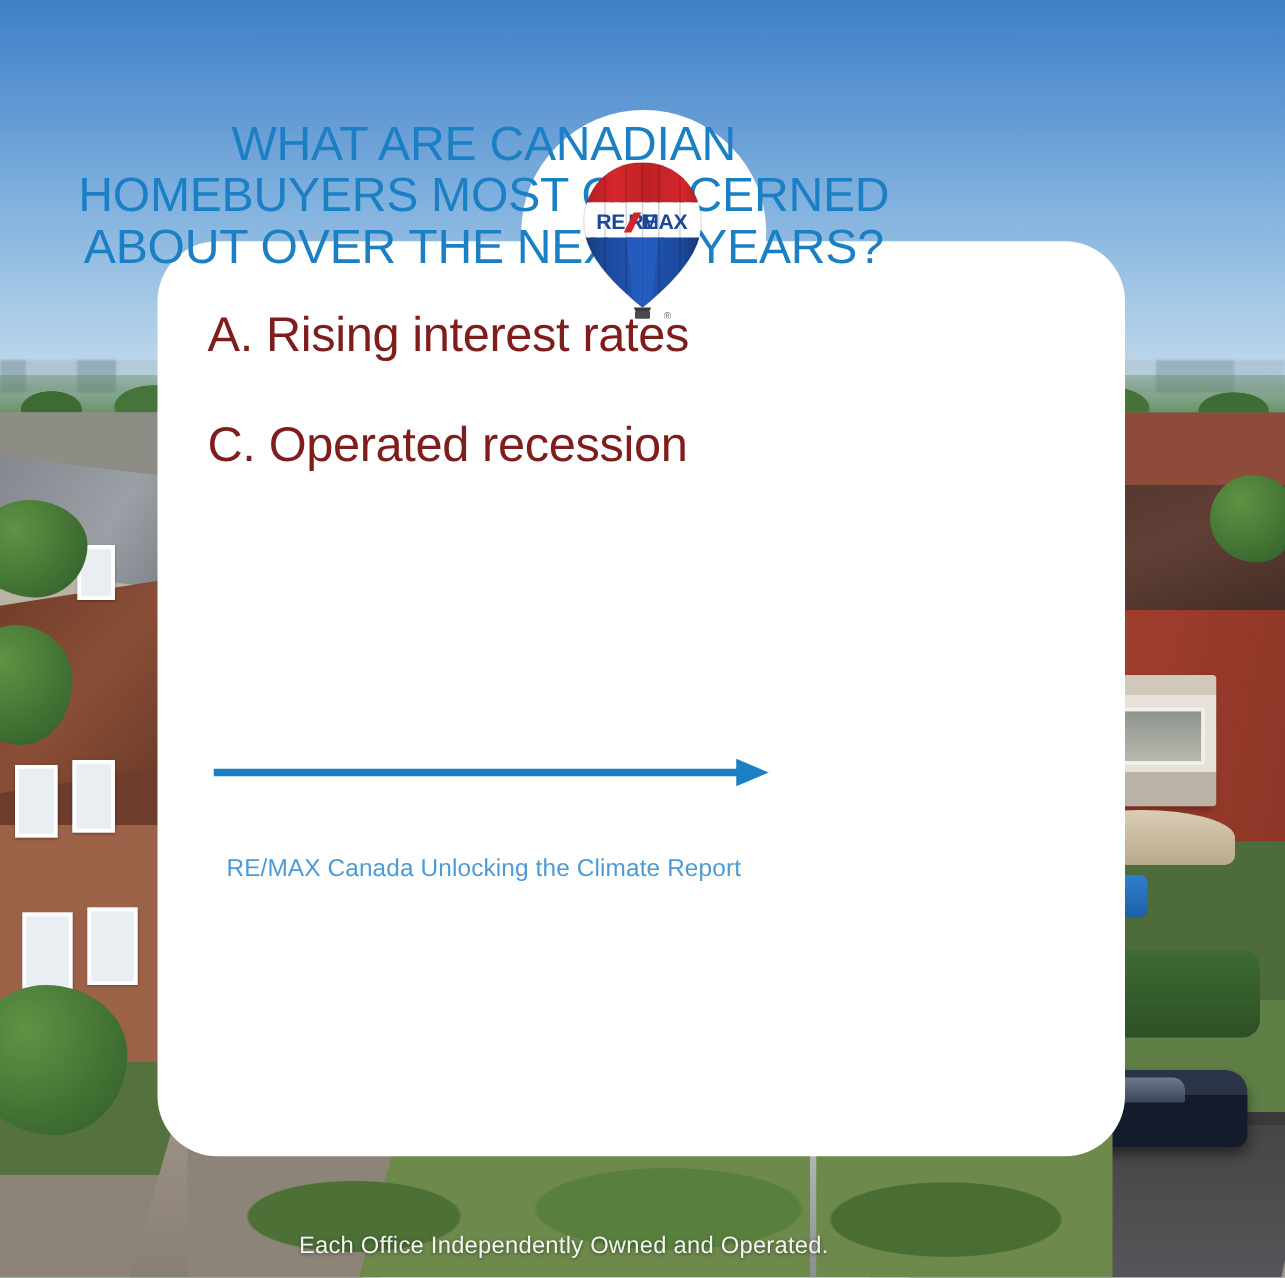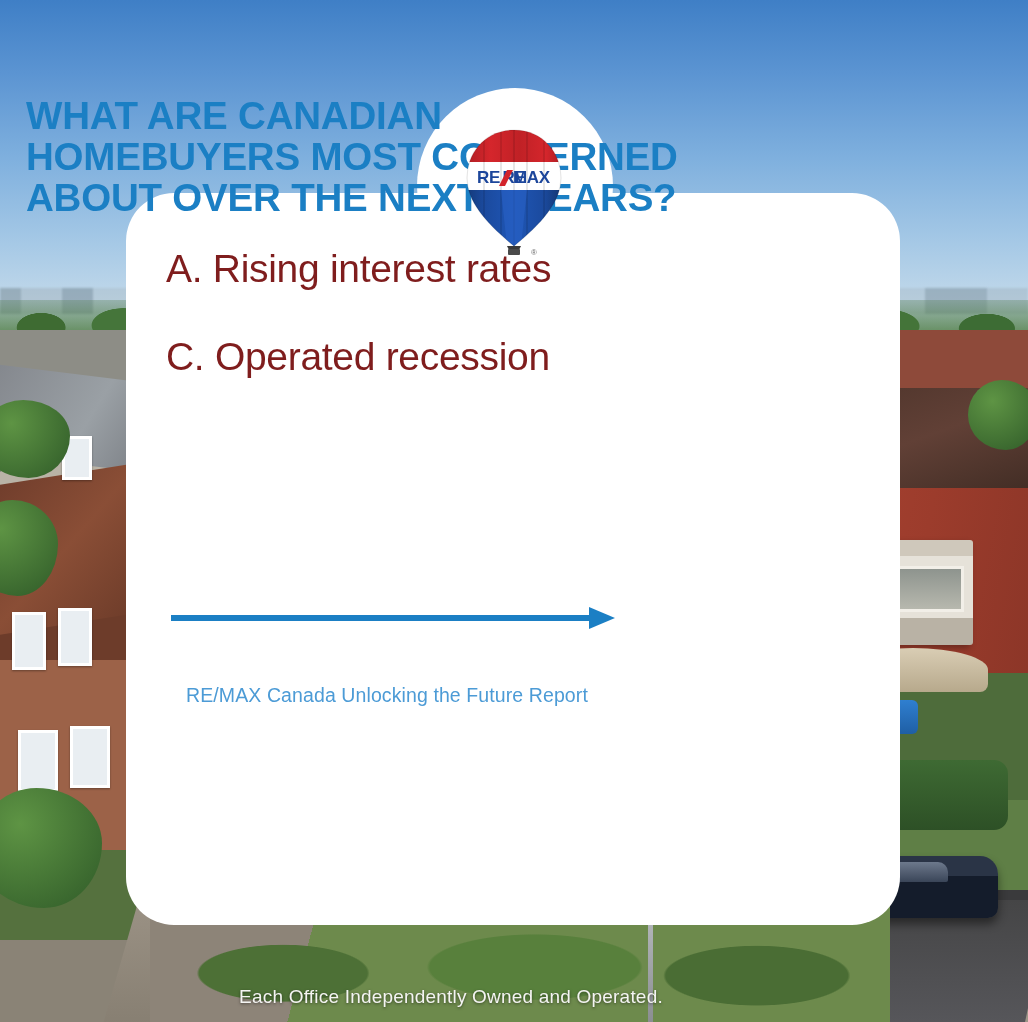--- a/index.html
+++ b/index.html
@@ -260,23 +260,24 @@
     left: 0; top: 0;
     width: 774px; height: 732px;
     padding: 0 26px;
     z-index: 7;
   }
 
   .title {
     position: absolute;
     left: 26px; top: 95px;
     width: 722px;
+    text-align: center;
     color: #1b7fc4;
     font-size: 38.5px;
-    font-weight: bold;
+    font-weight: normal;
     letter-spacing: -0.2px;
     line-height: 41px;
   }
   .title .ln { display: block; white-space: nowrap; }
 
   .options {
     position: absolute;
     left: 166px; top: 245px;
     width: 560px;
   }
@@ -432,18 +433,18 @@
       <div class="option">C. Operated recession</div>
     </div>
 
     <div class="arrow">
       <svg viewBox="0 0 448 26" width="448" height="26" aria-hidden="true">
         <line x1="2" y1="13" x2="424" y2="13" stroke="#1b7fc4" stroke-width="6" stroke-linecap="butt"></line>
         <path d="M420 2 L446 13 L420 24 Z" fill="#1b7fc4"></path>
       </svg>
     </div>
 
-    <div class="attribution">RE/MAX Canada Unlocking the Future Report</div>
+    <div class="attribution">RE/MAX Canada Unlocking the Climate Report</div>
   </div>
 
   <div class="disclaimer">Each Office Independently Owned and Operated.</div>
 
 </div>
 
 </body></html>

